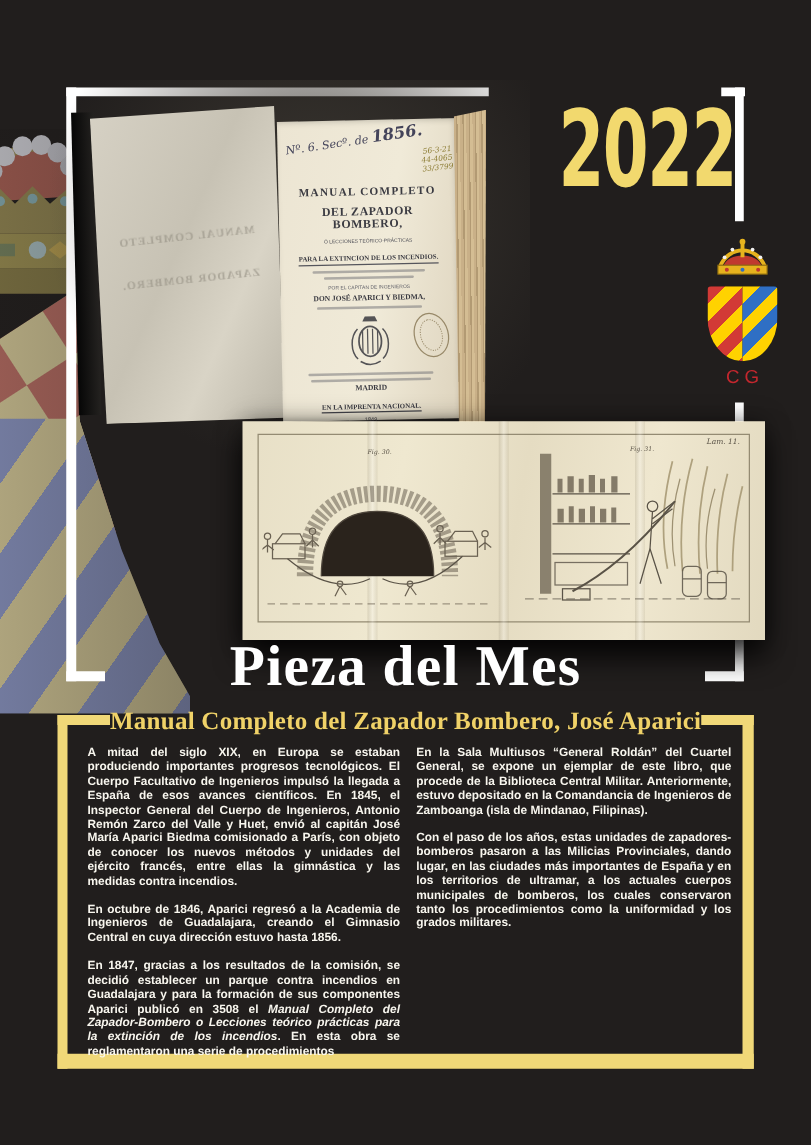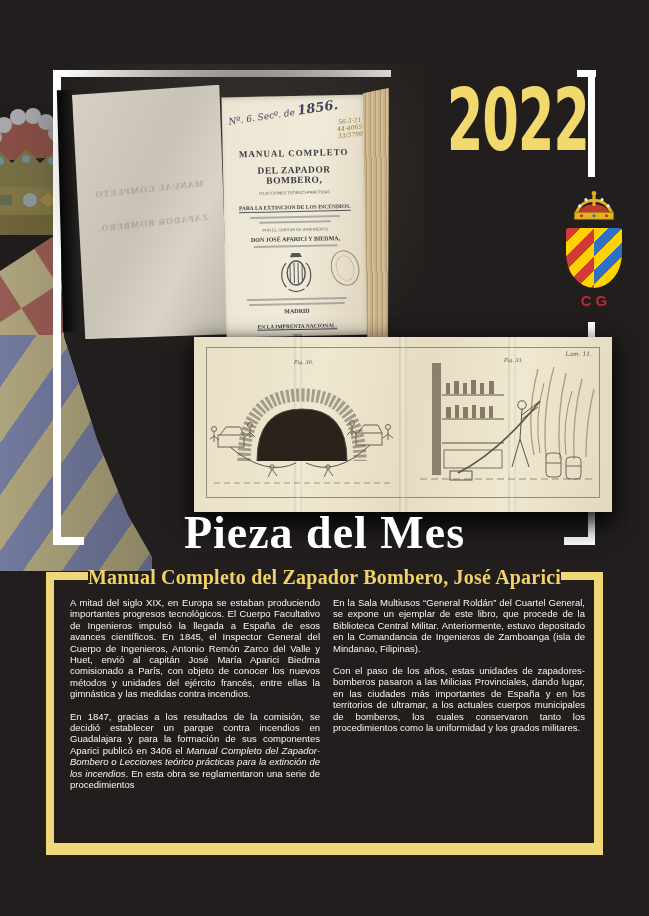--- a/index.html
+++ b/index.html
@@ -44,21 +44,21 @@
   
   .emblem{right:17px;top:188px;width:76px;z-index:5;text-align:center;}
   .emblem .shield{
     position:relative;width:56px;height:60px;margin:2px auto 0;overflow:hidden;
     border-radius:3px 3px 52% 52% / 3px 3px 60% 60%;
     box-shadow:0 0 0 1px rgba(0,0,0,.5) inset;
   }
   .emblem .shield .half{position:absolute;top:0;bottom:0;width:50%;}
   .emblem .shield .l{left:0;background:repeating-linear-gradient(135deg,#d23a36 0 10px,#ffd200 10px 20px);}
   .emblem .shield .r{right:0;background:repeating-linear-gradient(135deg,#ffd200 0 10px,#2f6fc4 10px 20px);}
-  .emblem .cg{margin-top:4px;color:#c4272e;font-weight:700;font-size:15px;letter-spacing:4px;text-indent:4px;}
+  .emblem .cg{margin-top:4px;color:#c4272e;font-weight:400;font-size:15px;letter-spacing:4px;text-indent:4px;}
 
   
   .book{left:58px;top:74px;width:336px;height:272px;z-index:3;}
   .book::before{content:"";position:absolute;left:-18px;top:-10px;right:-30px;bottom:-24px;
     background:radial-gradient(ellipse at 55% 35%, #3b3731 0%, rgba(32,29,28,0) 72%);}
   .board{position:absolute;left:2px;top:16px;width:18px;height:242px;background:linear-gradient(to right,#060606,#242220);transform:rotate(-1.5deg);}
   .pageL{
     position:absolute;left:16px;top:12px;width:152px;height:252px;
     background:linear-gradient(115deg,#d6d1c4 0%,#c7c2b4 45%,#d9d4c6 70%,#bcb7a9 100%);
     transform:rotate(-1deg);
@@ -121,21 +121,21 @@
   .subtitle{
     left:0;right:0;top:566px;z-index:5;text-align:center;color:#f0d268;
     font-family:"Liberation Serif",serif;font-weight:bold;font-size:20px;letter-spacing:.2px;
   }
 
   
   .yfr{background:#f0d878;z-index:2;}
 
   
   .col{z-index:3;color:#f8f6ee;font-size:9.5px;line-height:11.4px;text-align:justify;}
-  .col p{margin:0 0 11px 0;}
+  .col p{margin:0 0 11px 0;font-weight:bold;}
   .col em{font-style:italic;}
   .col-left{left:70px;top:597px;width:250px;}
   .col-right{left:333px;top:597px;width:252px;}
 
   
   .footer{
     left:0;right:0;top:861px;z-index:5;text-align:center;color:#fff;
     font-family:"Liberation Serif",serif;font-weight:bold;font-size:12.5px;
   }
 </style>
@@ -338,21 +338,22 @@
   <div class="abs pieza">Pieza del Mes</div>
 
   <div class="abs yfr" style="left:46px;top:572px;width:42px;height:8px;"></div>
   <div class="abs yfr" style="left:561px;top:572px;width:42px;height:8px;"></div>
   <div class="abs yfr" style="left:46px;top:572px;width:8px;height:283px;"></div>
   <div class="abs yfr" style="left:594px;top:572px;width:9px;height:283px;"></div>
   <div class="abs yfr" style="left:46px;top:843px;width:557px;height:12px;"></div>
 
   <div class="abs col col-left">
       <p><span>A mitad del siglo XIX, en Europa se estaban produciendo importantes progresos tecnológicos. El Cuerpo Facultativo de Ingenieros impulsó la llegada a España de esos avances científicos. En 1845, el Inspector General del Cuerpo de Ingenieros, Antonio Remón Zarco del Valle y Huet, envió al capitán José María Aparici Biedma comisionado a París, con objeto de conocer los nuevos métodos y unidades del ejército francés, entre ellas la gimnástica y las medidas contra incendios.</span></p>
-      <p><span>En 1847, gracias a los resultados de la comisión, se decidió establecer un parque contra incendios en Guadalajara y para la formación de sus componentes Aparici publicó en 3406 el </span><em>Manual Completo del Zapador-Bombero o Lecciones teórico prácticas para la extinción de los incendios</em><span>. En esta obra se reglamentaron una serie de procedimientos</span></p>
+      <p><span>En octubre de 1846, Aparici regresó a la Academia de Ingenieros de Guadalajara, creando el Gimnasio Central en cuya dirección estuvo hasta 1856.</span></p>
+      <p><span>En 1847, gracias a los resultados de la comisión, se decidió establecer un parque contra incendios en Guadalajara y para la formación de sus componentes Aparici publicó en 3508 el </span><em>Manual Completo del Zapador-Bombero o Lecciones teórico prácticas para la extinción de los incendios</em><span>. En esta obra se reglamentaron una serie de procedimientos</span></p>
     </div>
   <div class="abs col col-right">
       <p><span>En la Sala Multiusos “General Roldán” del Cuartel General, se expone un ejemplar de este libro, que procede de la Biblioteca Central Militar. Anteriormente, estuvo depositado en la Comandancia de Ingenieros de Zamboanga (isla de Mindanao, Filipinas).</span></p>
       <p><span>Con el paso de los años, estas unidades de zapadores-bomberos pasaron a las Milicias Provinciales, dando lugar, en las ciudades más importantes de España y en los territorios de ultramar, a los actuales cuerpos municipales de bomberos, los cuales conservaron tanto los procedimientos como la uniformidad y los grados militares.</span></p>
     </div>
 
 
 </div>
 
 </body></html>

